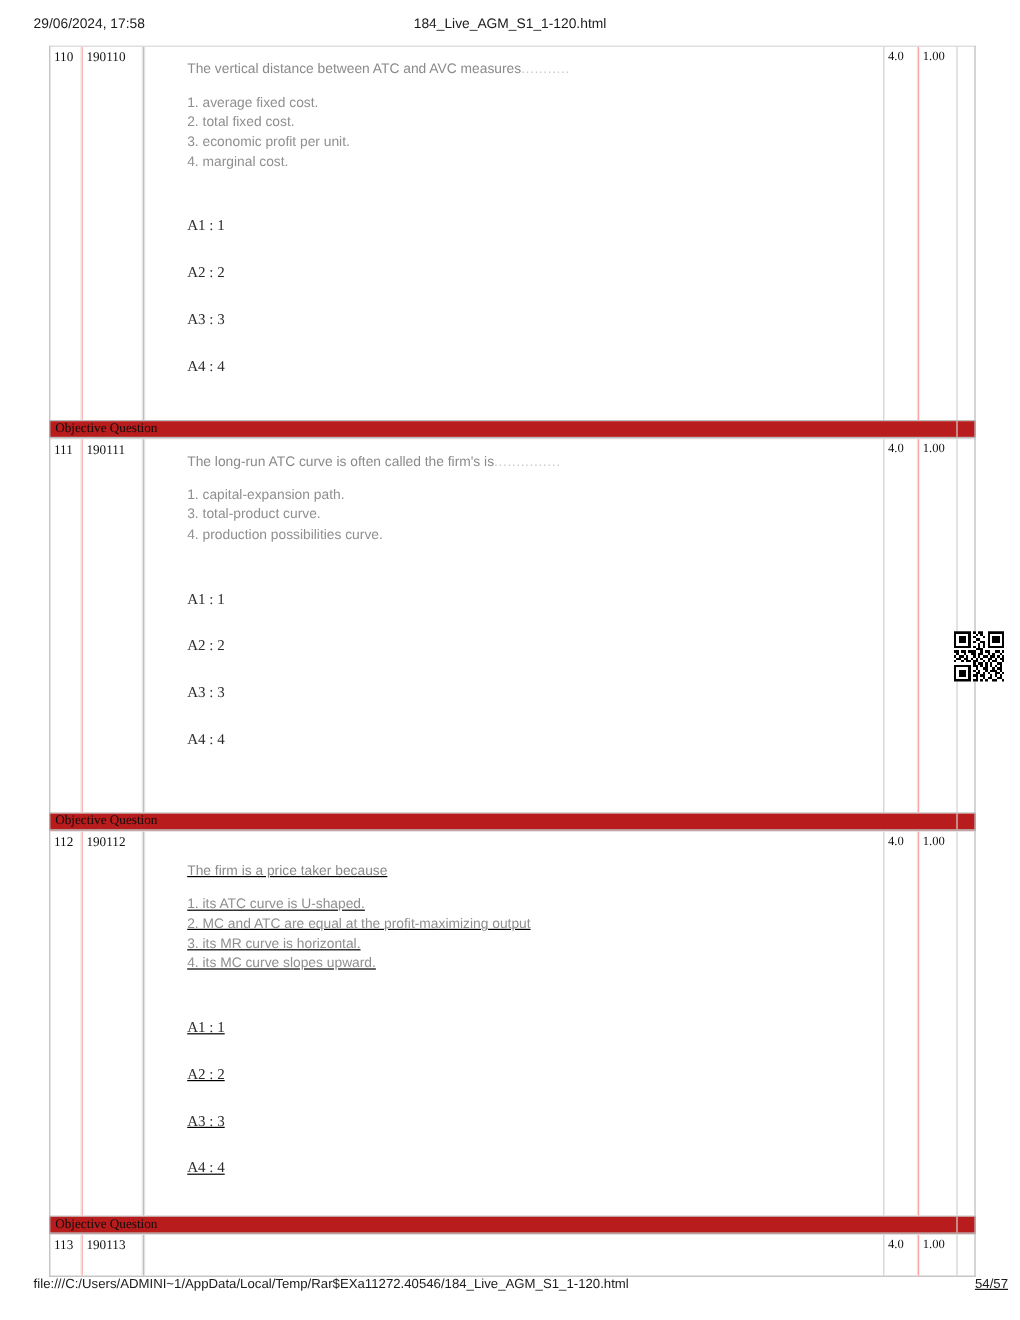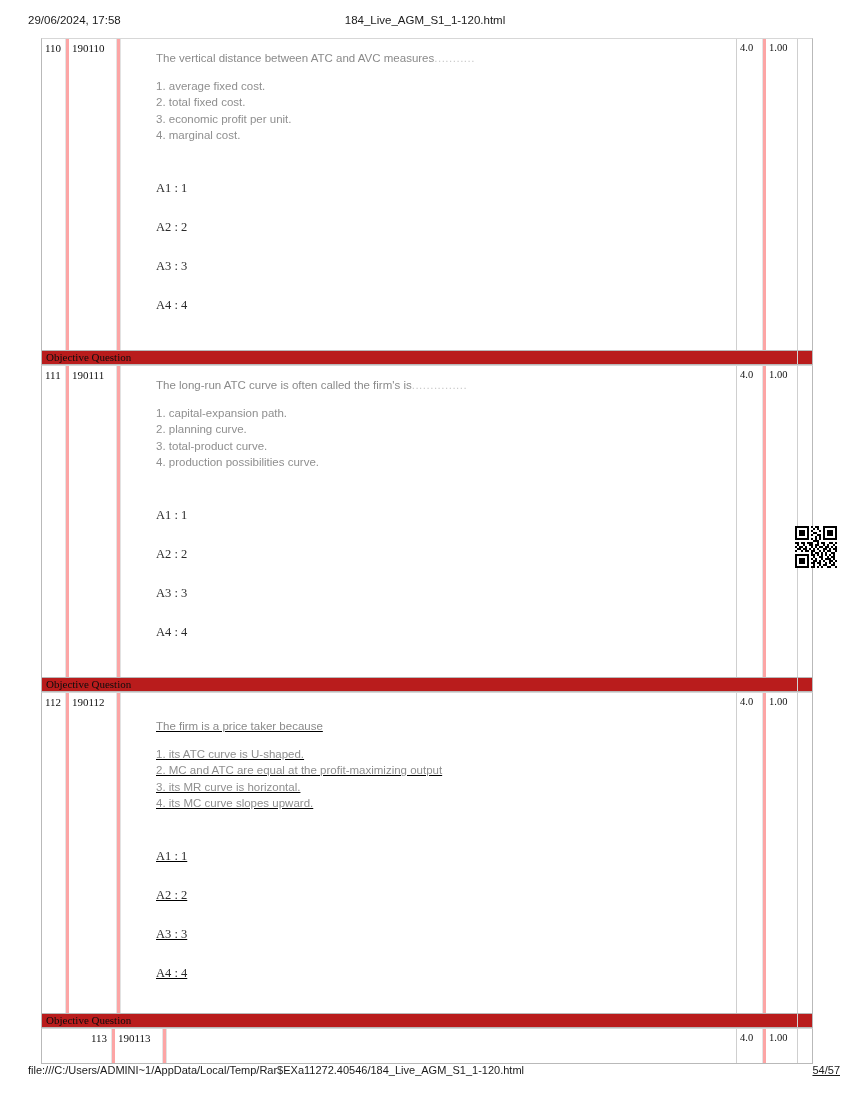--- a/index.html
+++ b/index.html
@@ -79,21 +79,21 @@
     border-top: 1px solid #d7d7d7;
     background: #fff;
     box-sizing: border-box;
     display: flex;
     width: 772px;
   }
   .qblock + .objrow { margin-top: 0; }
 
   .col {
     box-sizing: border-box;
-    border-right: 3px solid #fca5a5;
+    border-right: 1px solid #fca5a5;
     position: relative;
   }
   .col-inner {
     box-sizing: border-box;
     border-right: 1px solid #e4e4e4;
     height: 100%;
     width: 100%;
   }
 
   .col-sn {
@@ -300,21 +300,20 @@
       </div>
     </div>
     <div class="col col-body">
       <div class="body-hair"></div>
       <div class="qbody">
         <div class="q-stem">
           <span>The long-run ATC curve is often called the firm's is</span><span class="dots">...............</span>
         </div>
         <div class="q-opts">
           <div class="q-opt">1. capital-expansion path.</div>
-          <div class="q-opt">2. planning curve.</div>
           <div class="q-opt">3. total-product curve.</div>
           <div class="q-opt">4. production possibilities curve.</div>
         </div>
         <div class="q-answers">
           <div class="q-ans">A1 : 1</div>
           <div class="q-ans">A2 : 2</div>
           <div class="q-ans">A3 : 3</div>
           <div class="q-ans">A4 : 4</div>
         </div>
       </div>
@@ -373,21 +372,21 @@
     <div class="col col-weight">
       <div class="cell-num">1.00</div>
     </div>
     <div class="col col-pad"></div>
   </div>
   <div class="objrow">
     <div class="obj-label">Objective Question</div>
     <div class="obj-sep"></div>
   </div>
 
-  <div class="qblock" style="height:36px;padding-left:46px;">
+  <div class="qblock" style="height:36px;">
     <div class="col col-sn">
       <div class="col-inner">
         <div class="cell-txt">113</div>
       </div>
     </div>
     <div class="col col-qid">
       <div class="col-inner">
         <div class="cell-txt">190113</div>
       </div>
     </div>

